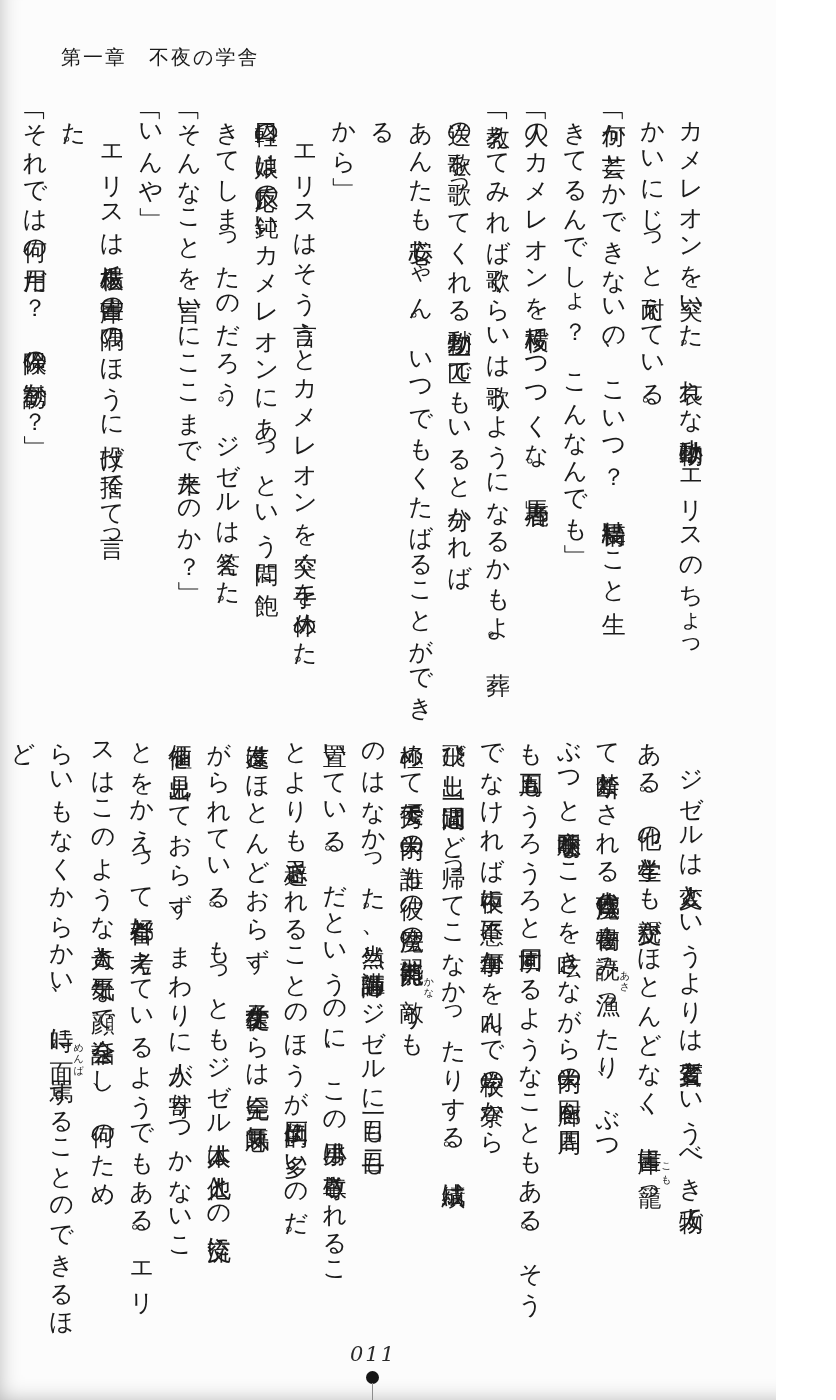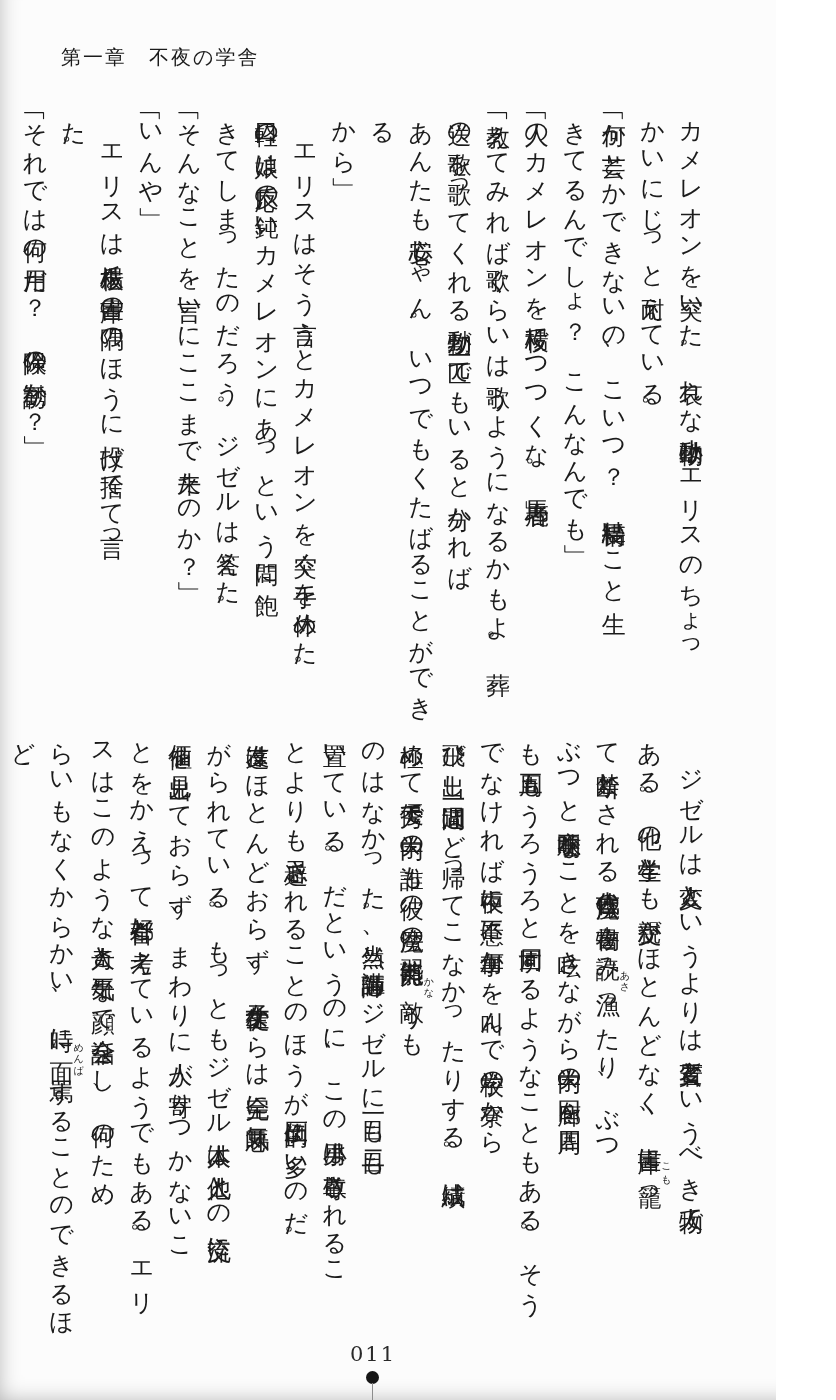--- a/index.html
+++ b/index.html
@@ -43,20 +43,21 @@
   }
   .page-number {
     position: absolute;
     left: 343px;
     top: 1342px;
     width: 60px;
     text-align: center;
     font-size: 21px;
     letter-spacing: 2px;
     color: #2a2a2a;
+    font-style: italic;
   }
   .binding-dot {
     position: absolute;
     left: 366px;
     top: 1371px;
     width: 13px;
     height: 13px;
     border-radius: 50%;
     background: #161616;
   }

